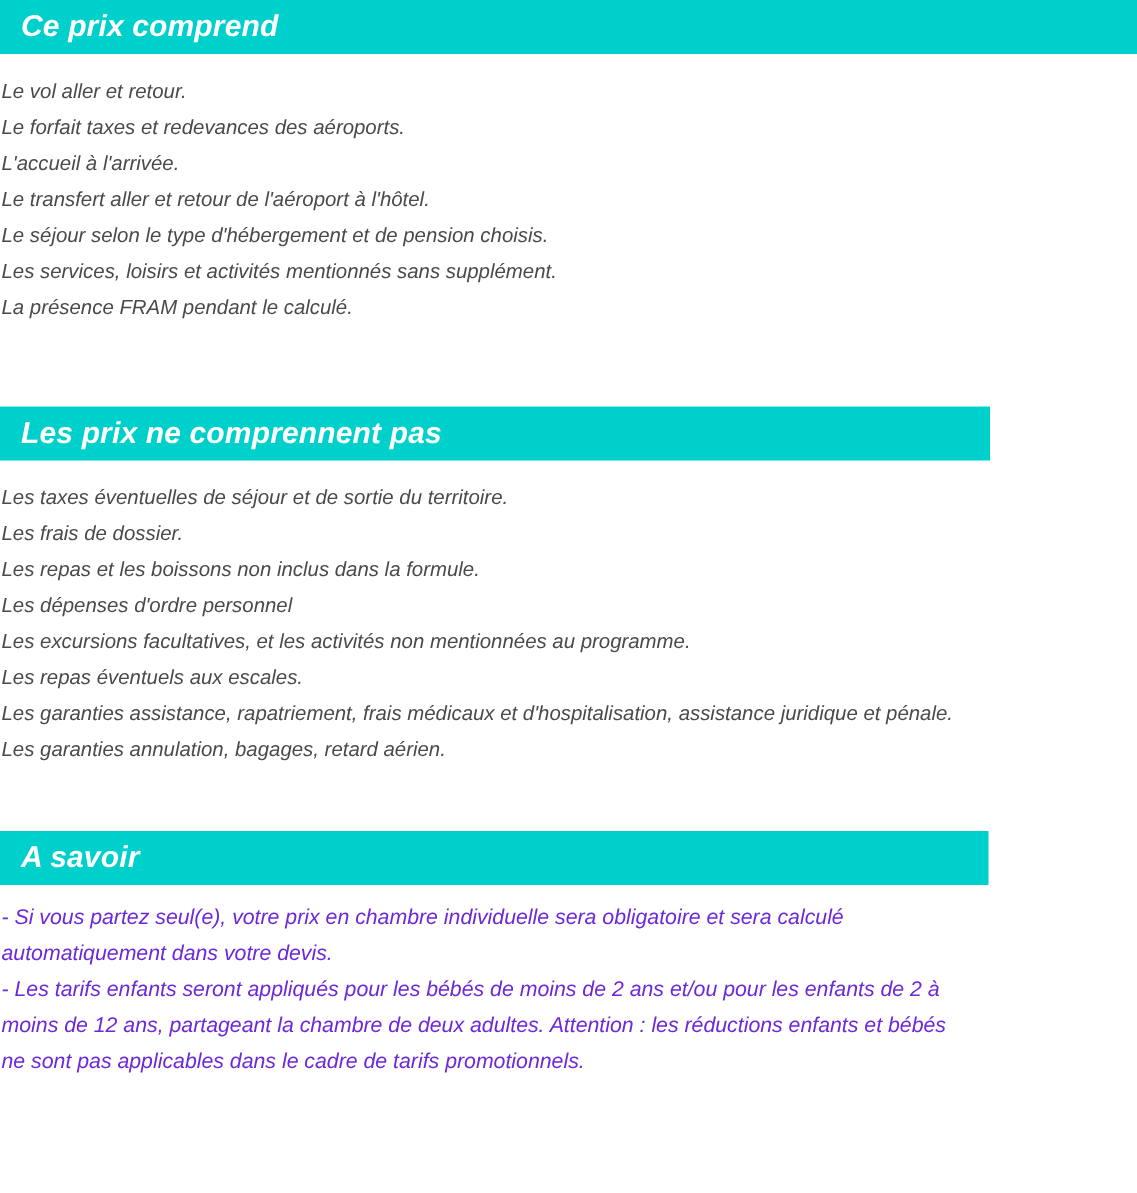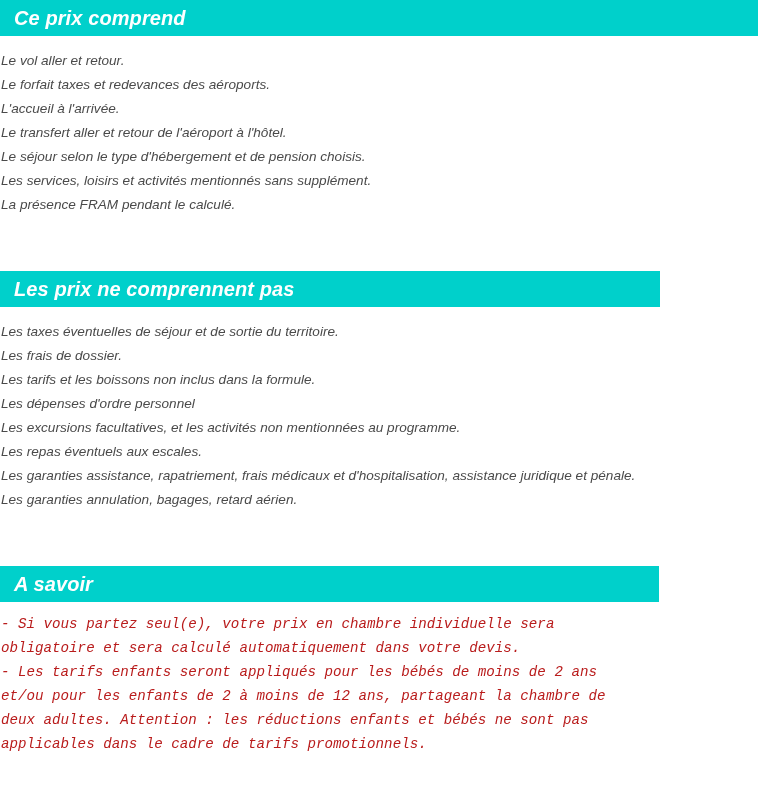--- a/index.html
+++ b/index.html
@@ -41,32 +41,31 @@
     padding: 12px 10px 0 1px;
   }
   .line {
     color: #4a4a4a;
     font-style: italic;
     font-size: 13.6px;
     line-height: 24px;
     white-space: nowrap;
   }
   .para {
-    color: #b91c1c;
+    color: #6d28d9;
     font-style: italic;
     font-size: 14.2px;
     line-height: 24px;
     margin: 0;
     padding: 0;
     max-width: 748px;
-    font-family: Liberation Mono, monospace;
   }
   .sec1 { position: absolute; top: 0;   left: 0; width: 758px; }
   .sec2 { position: absolute; top: 271px; left: 0; width: 660px; }
-  .sec3 { position: absolute; top: 566px; left: 0; width: 659px; }
+  .sec3 { position: absolute; top: 554px; left: 0; width: 659px; }
   .sec1 .section-body { padding-top: 13px; }
   .sec2 .section-body { padding-top: 13px; }
   .sec3 .section-body { padding-top: 10px; padding-right: 11px; }
 </style>
 </head>
 <body>
 
 <div class="page">
 
   <section class="sec1">
@@ -84,21 +83,21 @@
     </div>
   </section>
 
   <section class="sec2">
     <div class="section-header">
       <span class="title">Les prix ne comprennent pas</span>
     </div>
     <div class="section-body">
       <div class="line">Les taxes éventuelles de séjour et de sortie du territoire.</div>
       <div class="line">Les frais de dossier.</div>
-      <div class="line">Les tarifs et les boissons non inclus dans la formule.</div>
+      <div class="line">Les repas et les boissons non inclus dans la formule.</div>
       <div class="line">Les dépenses d'ordre personnel</div>
       <div class="line">Les excursions facultatives, et les activités non mentionnées au programme.</div>
       <div class="line">Les repas éventuels aux escales.</div>
       <div class="line">Les garanties assistance, rapatriement, frais médicaux et d'hospitalisation, assistance juridique et pénale.</div>
       <div class="line">Les garanties annulation, bagages, retard aérien.</div>
     </div>
   </section>
 
   <section class="sec3">
     <div class="section-header">

